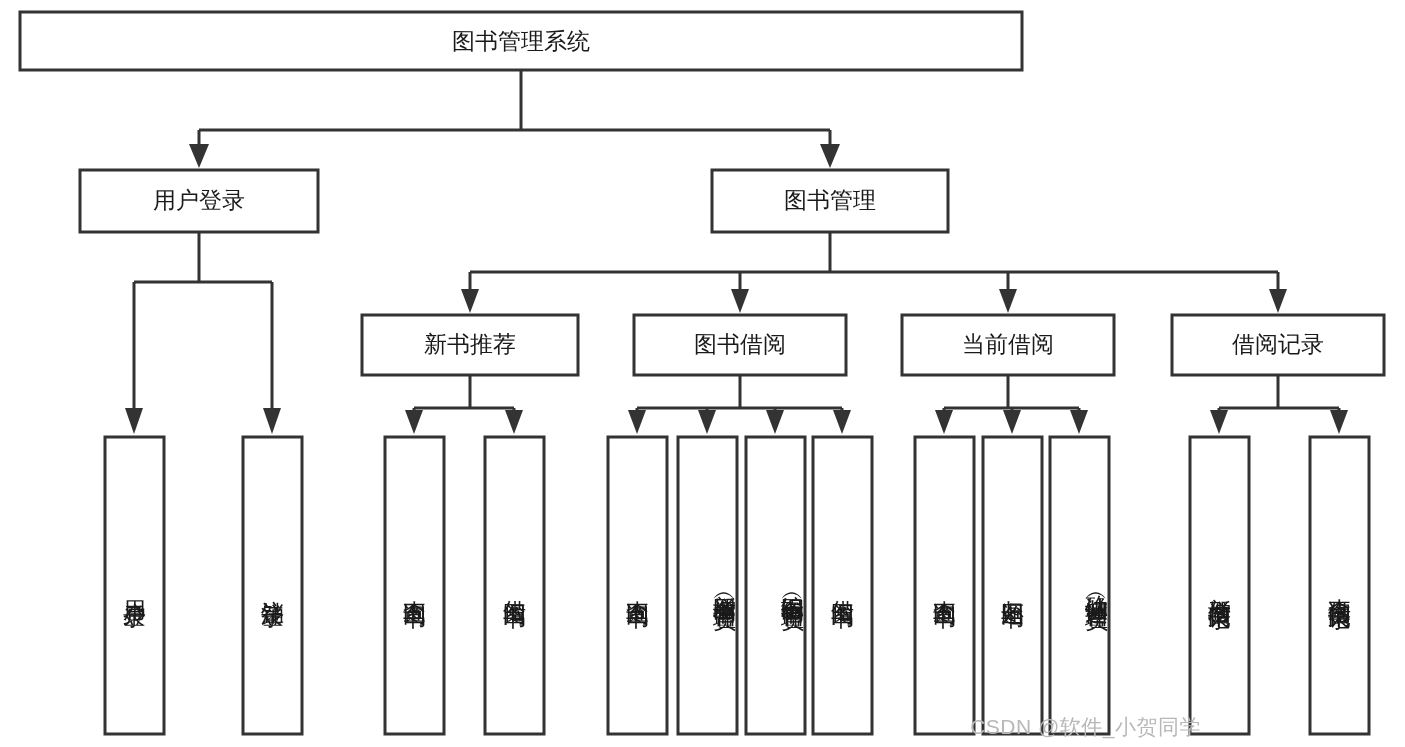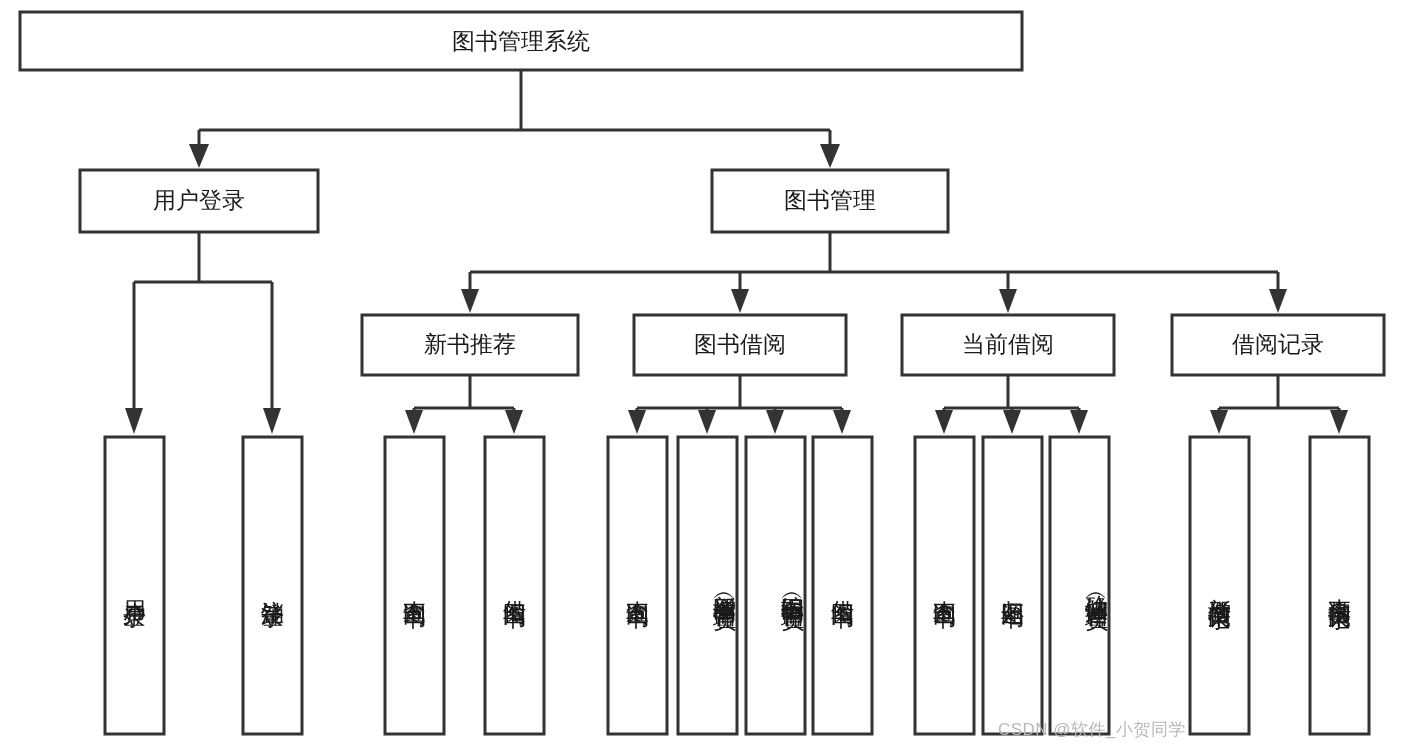--- a/index.html
+++ b/index.html
@@ -11,20 +11,21 @@
     width: 1405px;
     height: 747px;
     font-family: "Liberation Sans", "DejaVu Sans", sans-serif;
     overflow: hidden;
   }
   #diagram-root {
     position: relative;
     width: 1194px;
     height: 747px;
     background: #ffffff;
+    padding-left: 15px;
   }
   svg.diagram-canvas {
     position: absolute;
     left: 0;
     top: 0;
     width: 1405px;
     height: 747px;
   }
   .node-box {
     fill: #ffffff;
@@ -61,21 +62,21 @@
     align-items: center;
     justify-content: center;
     white-space: nowrap;
     pointer-events: none;
   }
   .watermark {
     position: absolute;
     right: 8px;
     bottom: 6px;
     font-family: "Liberation Sans", "DejaVu Sans", sans-serif;
-    font-size: 17px;
+    font-size: 21px;
     color: #b8b8b8;
     letter-spacing: 0.5px;
     white-space: nowrap;
   }
 </style>
 </head>
 <body>
 
 <div id="diagram-root">
 

